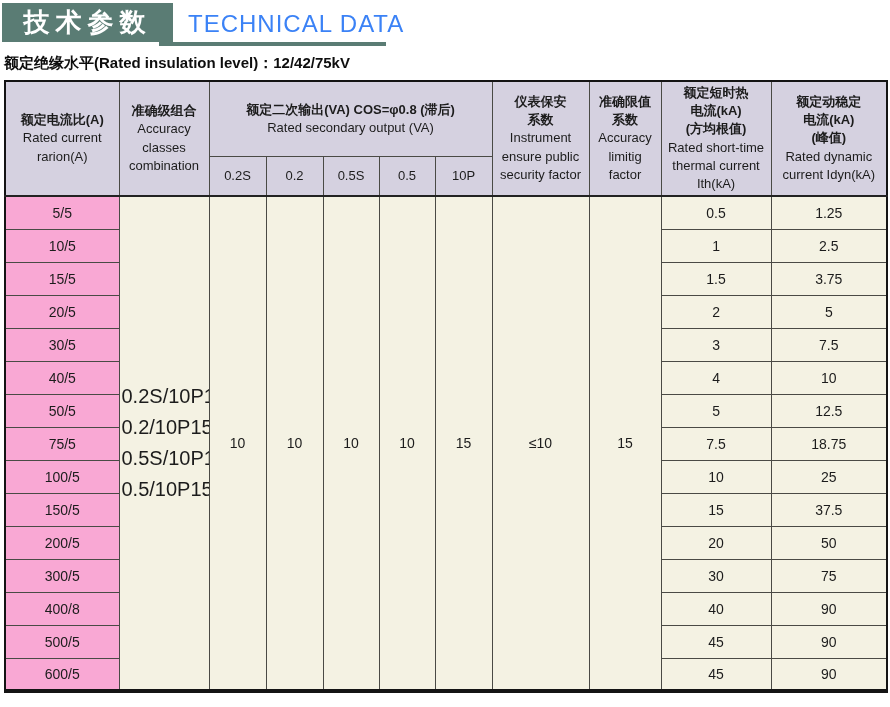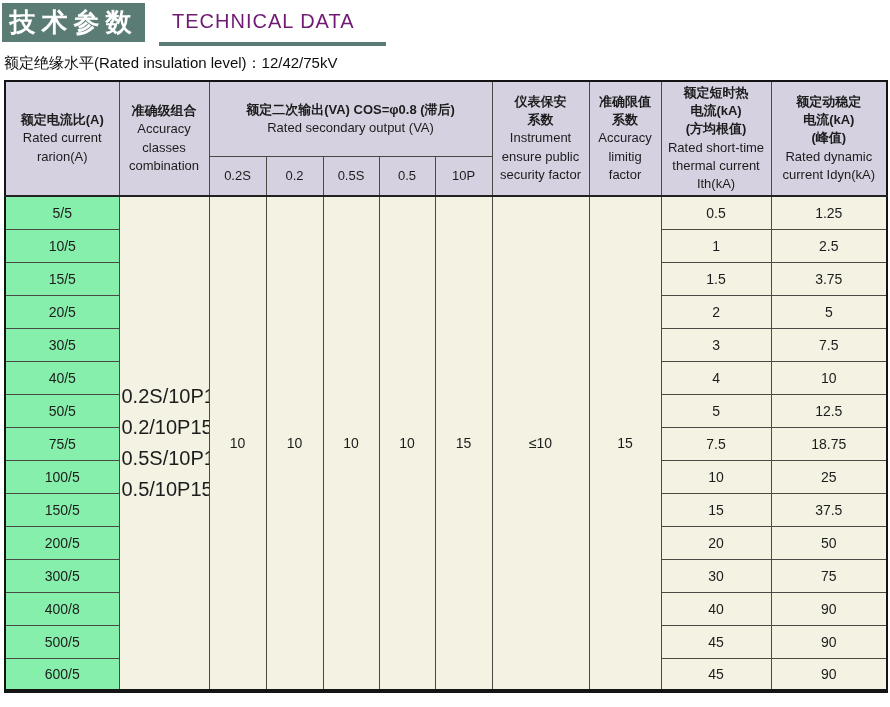--- a/index.html
+++ b/index.html
@@ -8,39 +8,39 @@
     background: #ffffff;
     font-family: "Liberation Sans", "DejaVu Sans", sans-serif;
     color: #1c1c1c;
     position: relative;
     overflow: hidden;
   }
   
   .title-row { position: relative; height: 46px; }
   .title-box {
     position: absolute; left: 2px; top: 3px;
-    width: 143px; height: 39px;
+    width: 171px; height: 39px;
     background: #5a7c74;
     color: #ffffff;
     display: flex; align-items: center; justify-content: center;
     font-size: 26px; font-weight: bold; letter-spacing: 6px; font-family: Liberation Mono, monospace;
   }
   .title-en {
-    position: absolute; left: 172px; top: 10px;
-    font-size: 20px; color: #701a75; letter-spacing: 1px;
+    position: absolute; left: 188px; top: 10px;
+    font-size: 24px; color: #3b82f6; letter-spacing: 1px;
   }
   .title-underline {
     position: absolute; left: 159px; top: 42px;
     width: 227px; height: 4px;
     background: #5a7c74;
   }
   
   .subtitle {
     margin: 8px 0 7px 4px;
-    font-size: 15px; font-weight: normal; color: #0e0e0e;
+    font-size: 15px; font-weight: bold; color: #0e0e0e;
   }
   
   table.tech {
     border-collapse: collapse;
     table-layout: fixed;
     margin-left: 4px;
     width: 882px;
     border: 2px solid #141414;
     border-bottom-width: 4px;
   }
@@ -60,21 +60,21 @@
   .tech thead { border-bottom: 2px solid #222222; }
   .tech thead tr.hdr-top { height: 75px; }
   .tech thead tr.hdr-sub { height: 40px; }
   .hdr-zh { font-weight: bold; font-size: 13px; }
   .hdr-en { font-weight: normal; font-size: 13px; }
   .tech tbody tr { height: 33px; }
   .tech tbody td {
     background: #f4f2e3;
     font-size: 14px;
   }
-  .tech tbody td.ratio { background: #86efac; }
+  .tech tbody td.ratio { background: #f9a8d4; }
   .acc-cell div { line-height: 1.55; font-size: 20px; }
   .subhdr { font-size: 14px; margin-top: 18px; }
 </style>
 </head>
 <body>
 
 <div class="title-row">
   <div class="title-box">
     <span>技术参数</span>
   </div>

